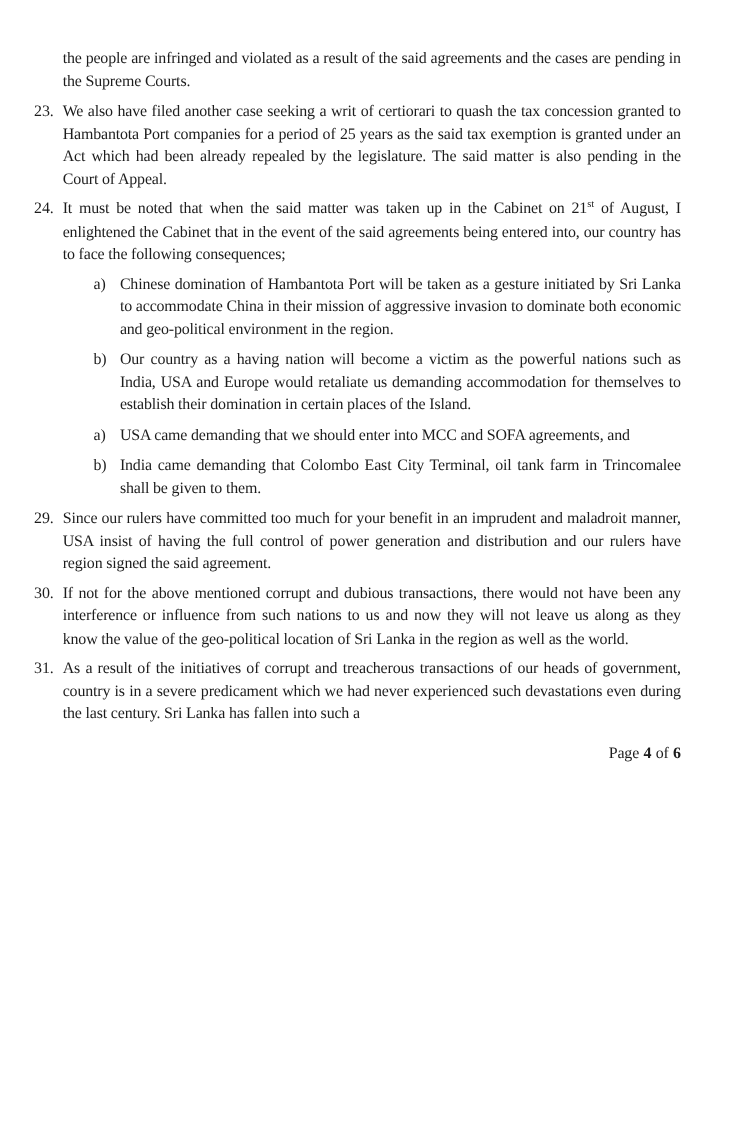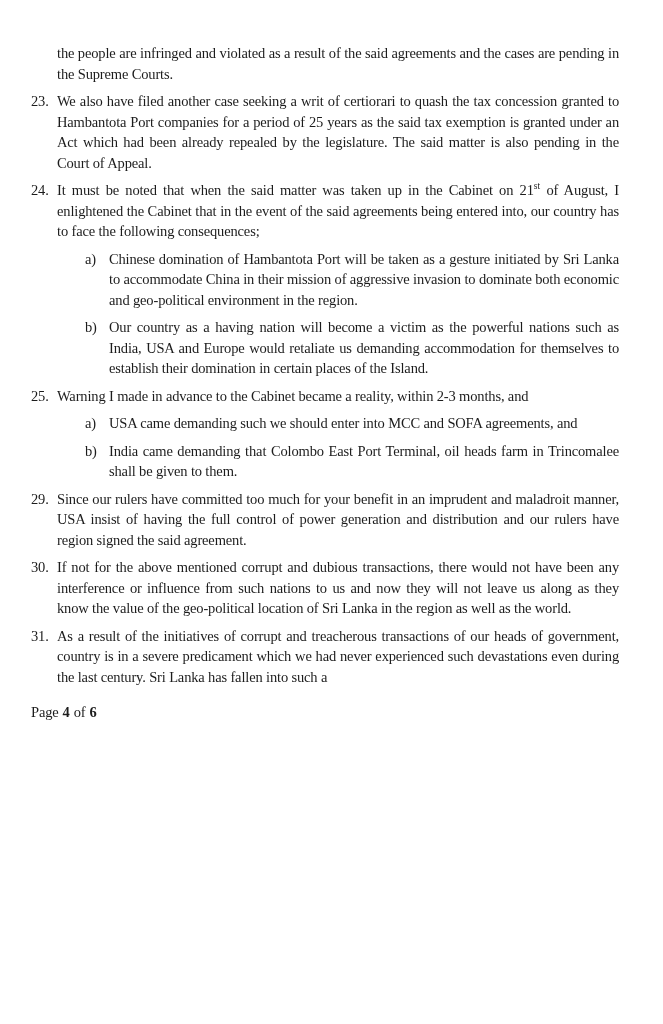--- a/index.html
+++ b/index.html
@@ -45,20 +45,21 @@
   }
   sup {
     font-size: 9.5px;
     line-height: 0;
     vertical-align: super;
     letter-spacing: 0;
     font-family: Liberation Serif, serif;
   }
   .footer {
     display: flex;
+    justify-content: flex-end;
     gap: 4px;
     margin-top: 15px;
   }
   .bold {
     font-weight: bold;
   }
 </style>
 </head>
 <body>
 
@@ -81,33 +82,29 @@
   <div class="row sub">
     <span class="marker">a)</span>
     <div class="body">Chinese domination of Hambantota Port will be taken as a gesture initiated by Sri Lanka to accommodate China in their mission of aggressive invasion to dominate both economic and geo-political environment in the region.</div>
   </div>
 
   <div class="row sub">
     <span class="marker">b)</span>
     <div class="body">Our country as a having nation will become a victim as the powerful nations such as India, USA and Europe would retaliate us demanding accommodation for themselves to establish their domination in certain places of the Island.</div>
   </div>
 
-  <div class="row">
-    <span class="num">25.</span>
-    <div class="body">Warning I made in advance to the Cabinet became a reality, within 2-3 months, and</div>
-  </div>
 
   <div class="row sub">
     <span class="marker">a)</span>
-    <div class="body">USA came demanding such we should enter into MCC and SOFA agreements, and</div>
+    <div class="body">USA came demanding that we should enter into MCC and SOFA agreements, and</div>
   </div>
 
   <div class="row sub">
     <span class="marker">b)</span>
-    <div class="body">India came demanding that Colombo East Port Terminal, oil heads farm in Trincomalee shall be given to them.</div>
+    <div class="body">India came demanding that Colombo East City Terminal, oil tank farm in Trincomalee shall be given to them.</div>
   </div>
 
 
 
 
   <div class="row">
     <span class="num">29.</span>
     <div class="body">Since our rulers have committed too much for your benefit in an imprudent and maladroit manner, USA insist of having the full control of power generation and distribution and our rulers have region signed the said agreement.</div>
   </div>
 

